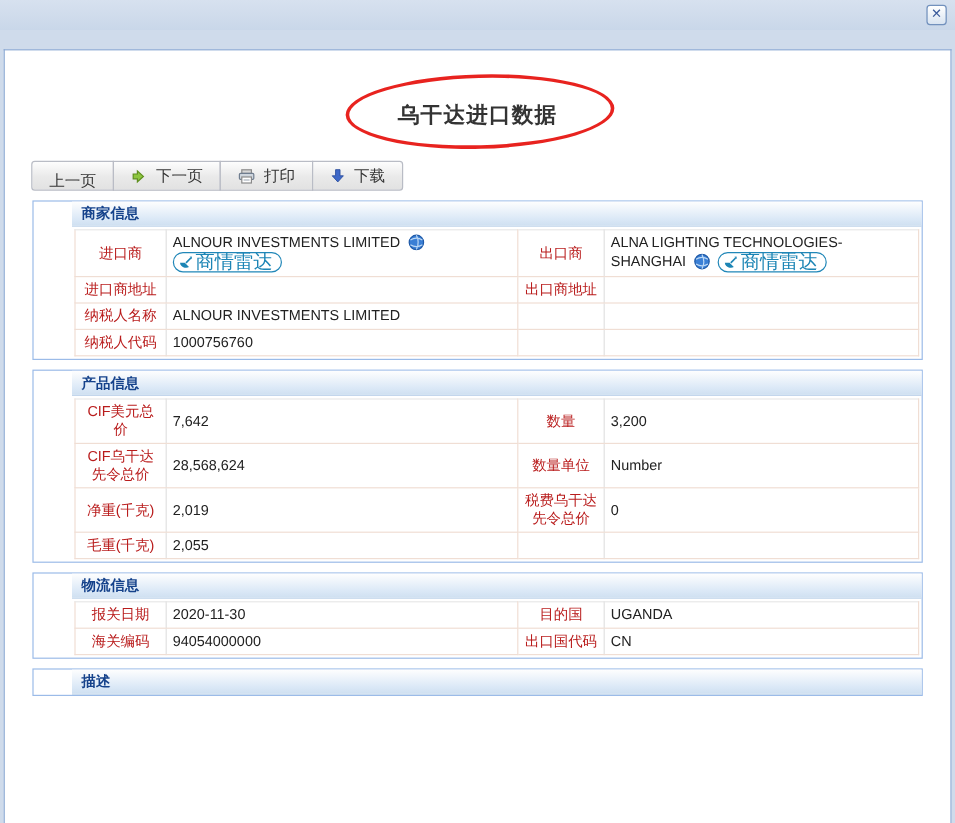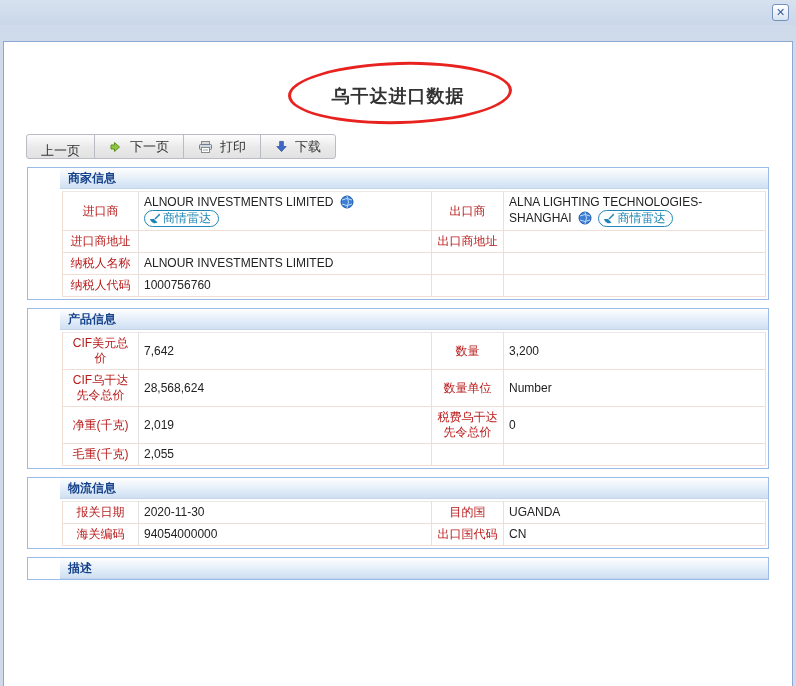--- a/index.html
+++ b/index.html
@@ -73,21 +73,21 @@
   }
   td.lbl { text-align: center; color: #b91c1c; border-right-color: #e2e2e2; }
   td.val { text-align: left; color: #222; word-wrap: break-word; }
   tr:first-child td { border-top-color: #e8e8e8; }
   
   .globe { vertical-align: -3px; margin: 0 3px; cursor: pointer; }
   .radar-pill {
     display: inline-flex; align-items: center; gap: 2px;
     border: 1px solid #2187b8; border-radius: 10px;
     padding: 0 7px 0 4px; height: 17px;
-    color: #1c85b5; font-size: 12px; white-space: nowrap;
+    color: #1c85b5; font-size: 16px; white-space: nowrap;
     cursor: pointer; vertical-align: -3px; background: #fff;
   }
 </style>
 </head>
 <body>
 
 <div class="titlebar">
   <div class="close-btn">
     <span>✕</span>
   </div>

